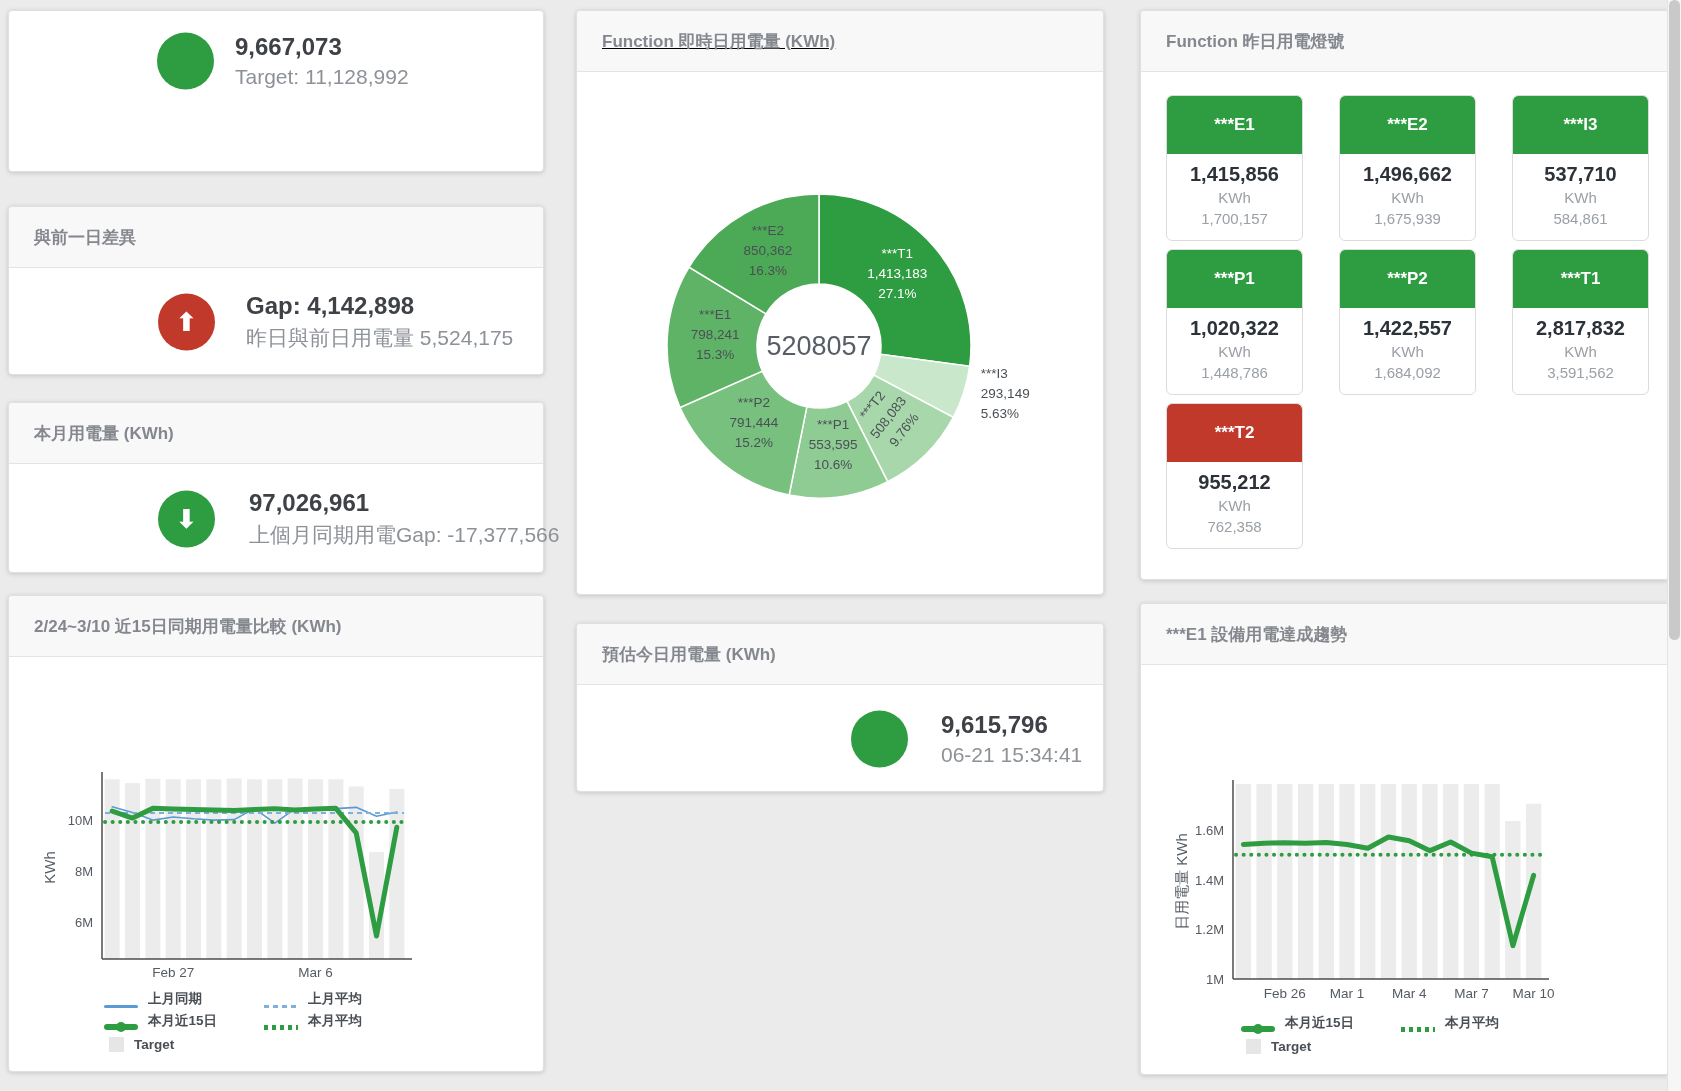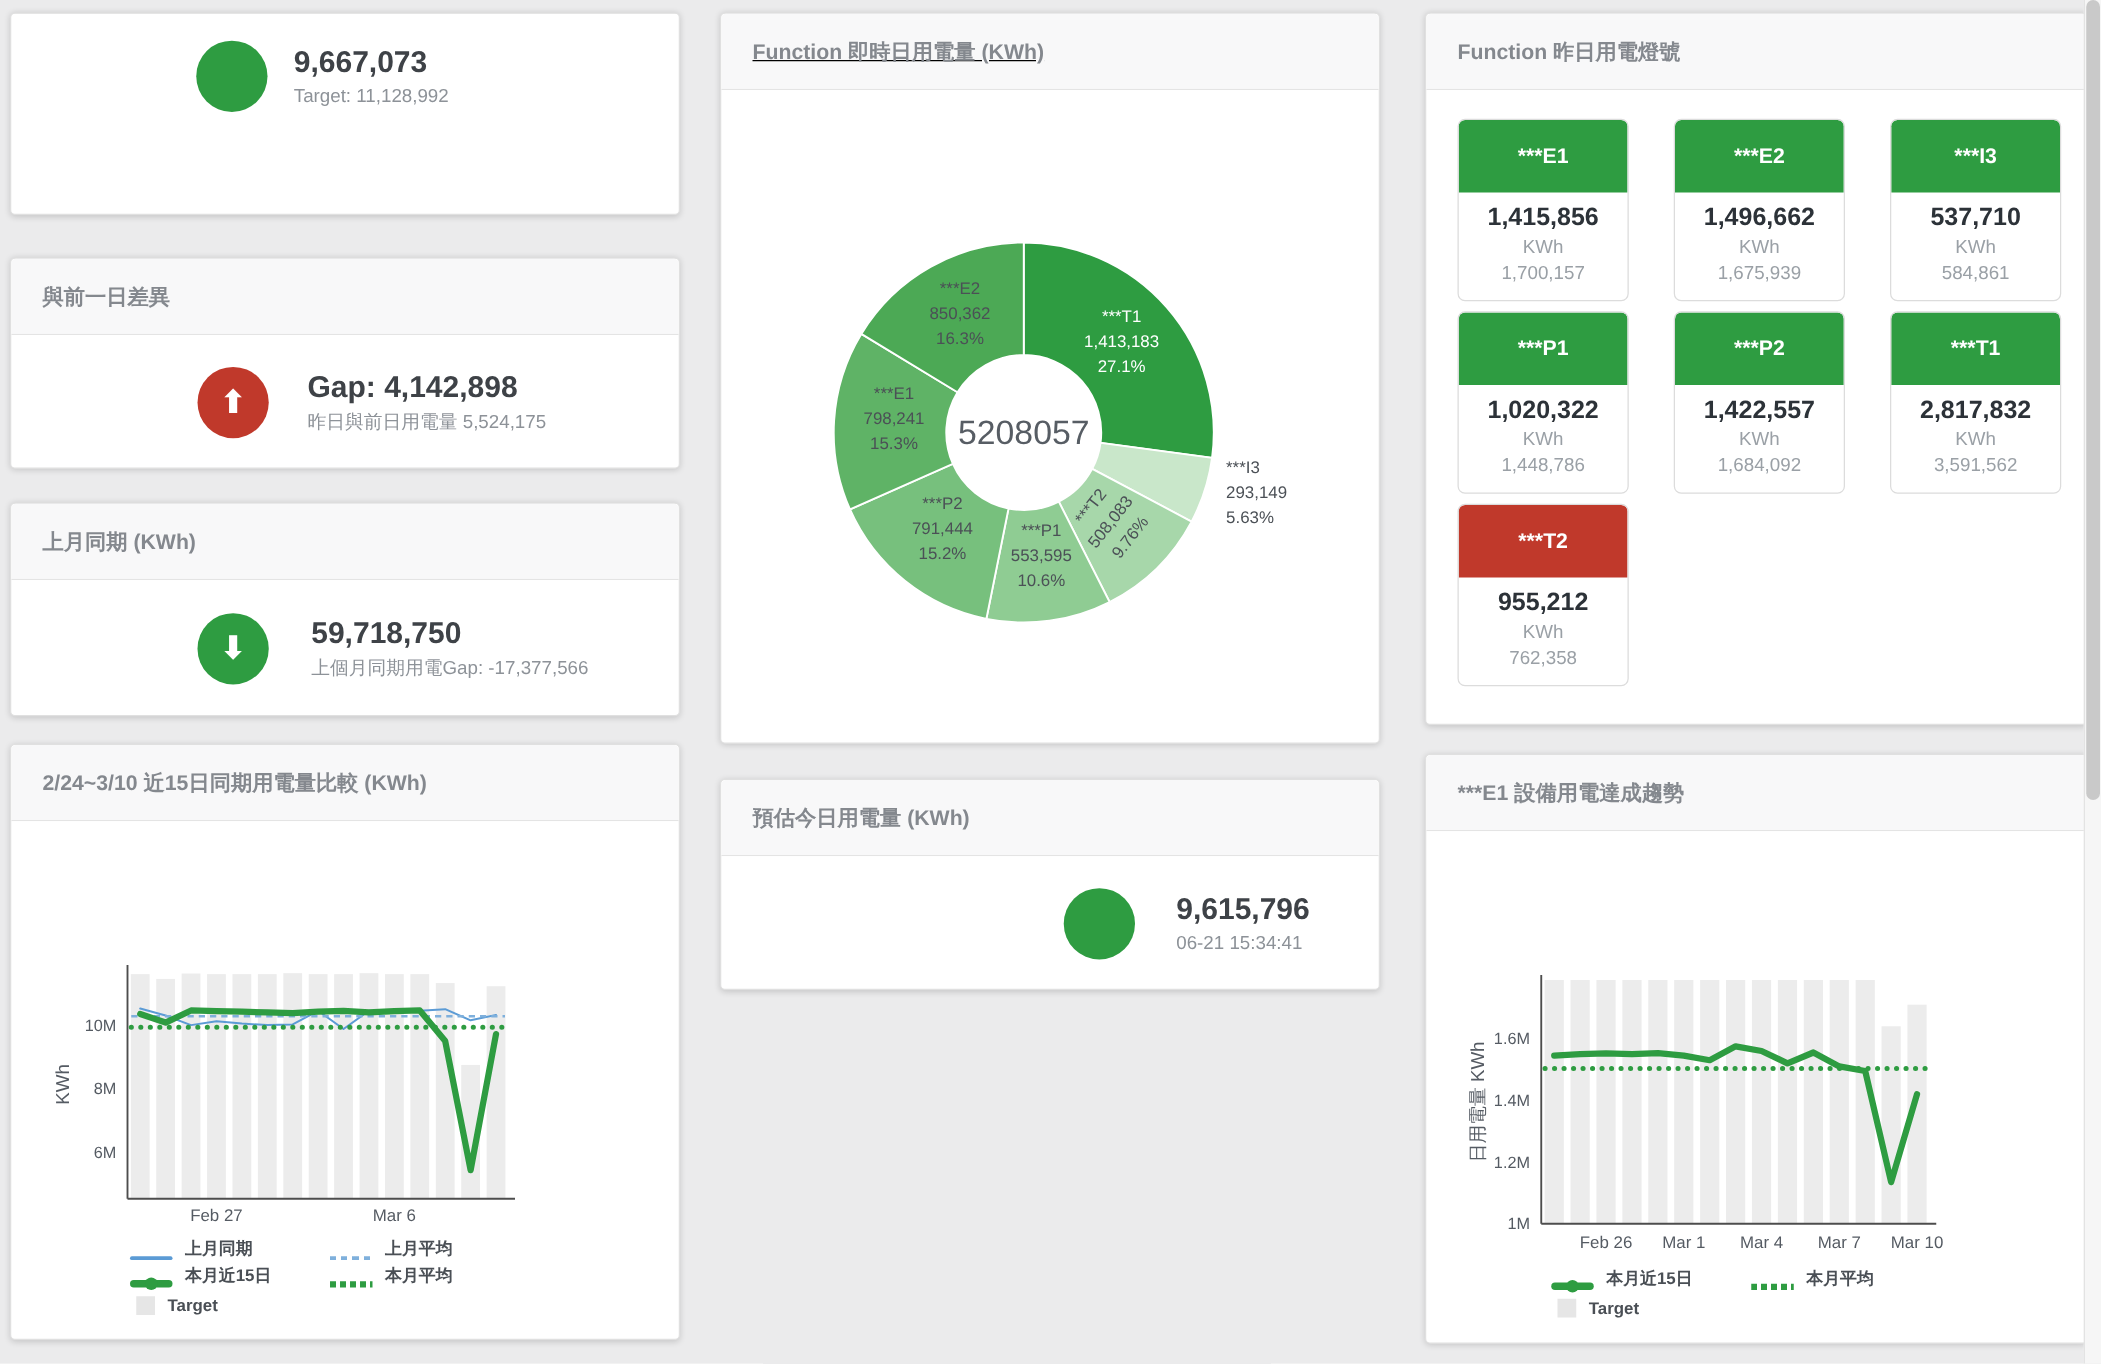--- a/index.html
+++ b/index.html
@@ -19,21 +19,21 @@
   #card-today{left:576px;top:623px;width:526px;height:167px;}
   #card-lights{left:1140px;top:10px;width:528px;height:568px;}
   #card-trend{left:1140px;top:603px;width:528px;height:470px;}
   
   .kpi-body{position:relative;height:calc(100% - 60px);}
   .kpi-icon{position:absolute;top:50%;transform:translateY(-50%);width:57px;height:57px;
             border-radius:50%;display:flex;align-items:center;justify-content:center;
             color:#fff;font-size:26px;font-weight:700;line-height:1;}
   .kpi-text{position:absolute;top:50%;transform:translateY(-50%);}
   .kpi-num{font-size:24px;font-weight:700;color:#3e4247;margin-bottom:4px;white-space:nowrap;}
-  .kpi-sub{font-size:15px;color:#8d9298;white-space:nowrap;}
+  .kpi-sub{font-size:21px;color:#8d9298;white-space:nowrap;}
   #card-yesterday .kpi-icon{left:148px}  #card-yesterday .kpi-text{left:226px}
   #card-gap .kpi-icon{left:149px}        #card-gap .kpi-text{left:237px}
   #card-month .kpi-icon{left:149px}      #card-month .kpi-text{left:240px}
   #card-today .kpi-icon{left:274px}      #card-today .kpi-text{left:364px}
   
   .tiles{position:absolute;left:25px;top:84px;display:grid;
          grid-template-columns:repeat(3,137px);column-gap:36px;row-gap:8px;}
   .tile{width:137px;height:146px;border:1px solid #dcdcdc;border-radius:6px;background:#fff;
         text-align:center;overflow:hidden;box-sizing:border-box;}
   .tile-h{height:58px;display:flex;align-items:center;justify-content:center;color:#fff;
@@ -83,26 +83,26 @@
       <span class="kpi-icon" style="background: rgb(192, 57, 43);">⬆</span>
       <div class="kpi-text">
         <div class="kpi-num">Gap: 4,142,898</div>
         <div class="kpi-sub">昨日與前日用電量 5,524,175</div>
       </div>
     </div>
   </section>
 
   <section class="card" id="card-month">
     <header class="card-h">
-      <span>上月同期 (KWh)</span>
+      <span>本月用電量 (KWh)</span>
     </header>
     <div class="kpi-body">
       <span class="kpi-icon" style="background: rgb(46, 156, 65);">⬇</span>
       <div class="kpi-text">
-        <div class="kpi-num">59,718,750</div>
+        <div class="kpi-num">97,026,961</div>
         <div class="kpi-sub">上個月同期用電Gap: -17,377,566</div>
       </div>
     </div>
   </section>
 
   <section class="card" id="card-compare">
     <header class="card-h">
       <span>2/24~3/10 近15日同期用電量比較 (KWh)</span>
     </header>
     <svg id="compare-svg" width="534" height="326">

